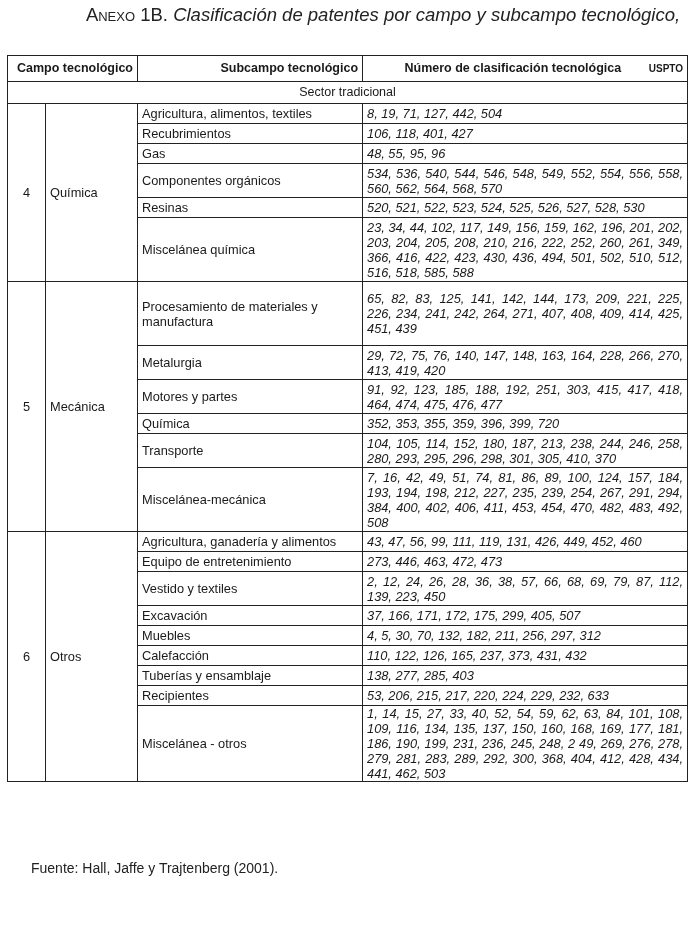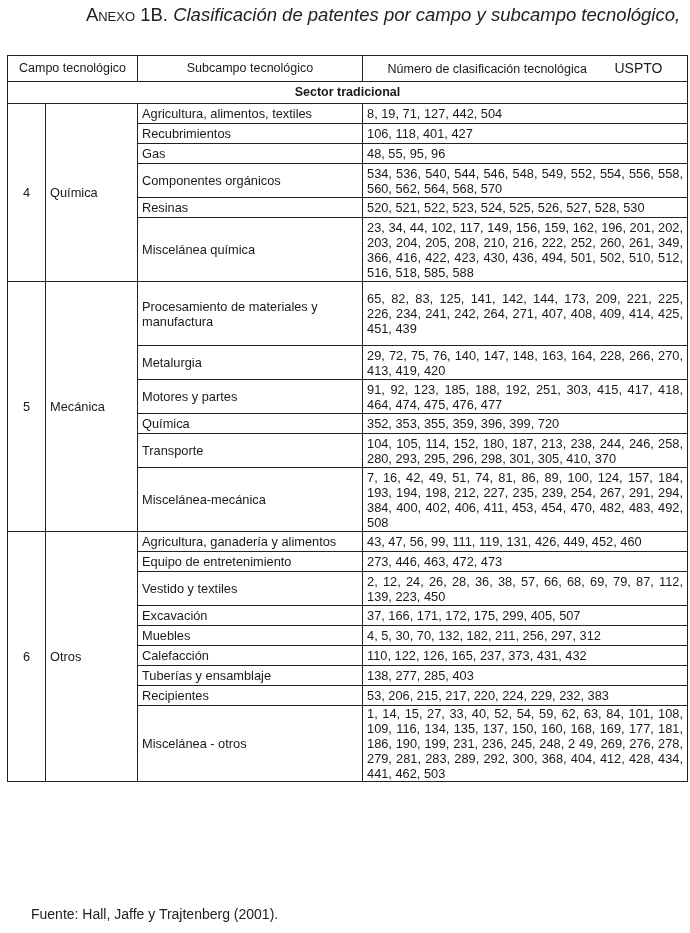--- a/index.html
+++ b/index.html
@@ -6,29 +6,29 @@
   body { width: 690px; height: 933px; position: relative; overflow: hidden;
          font-family: "Liberation Sans", "DejaVu Sans", sans-serif; color: #1a1a1a; }
   .title { position: absolute; left: 0; top: 4px; width: 690px; text-align: center;
            font-size: 18.5px; line-height: 22px; color: #222; margin-left: 38px; }
   .title .annex { font-variant: small-caps; font-style: normal; }
   .title .it { font-style: italic; }
   table.main { position: absolute; left: 7px; top: 55px; width: 680px;
                border-collapse: collapse; table-layout: fixed; font-size: 12.8px; }
   table.main td, table.main th { border: 1px solid #222; padding: 0 4px; vertical-align: middle;
                line-height: 15px; }
-  table.main th { font-weight: normal; font-size: 12.5px; height: 25px; text-align: center; }
-  th .uspto { font-size: 14px; padding-left: 24px; }
-  td.sector { text-align: center; font-weight: bold; height: 21px; font-size: 12.5px; }
+  table.main th { font-weight: bold; font-size: 12.5px; height: 25px; text-align: right; }
+  th .uspto { font-size: 10px; padding-left: 24px; }
+  td.sector { text-align: center; font-weight: normal; height: 21px; font-size: 12.5px; }
   td.num { text-align: center; }
-  td.nums { text-align: justify; padding: 3px 4px; }
+  td.nums { text-align: justify; padding: 3px 4px; font-style: italic; }
   .r1 { height: 20px; }
   .r3 { height: 34px; }
   .r4 { height: 64px; }
-  .src { position: absolute; left: 31px; top: 906px; font-size: 14px; color: #222; }
+  .src { position: absolute; left: 31px; top: 860px; font-size: 14px; color: #222; }
 </style>
 </head>
 <body>
 
 <div class="title">
   <div><span class="annex">Anexo 1B.</span> <span class="it">Clasificación de patentes por campo y subcampo tecnológico,</span></div>
 </div>
 
 <table class="main">
   <colgroup>
@@ -125,21 +125,21 @@
       <tr class="r1">
         <td>Calefacción</td>
         <td class="nums">110, 122, 126, 165, 237, 373, 431, 432</td>
       </tr>
       <tr class="r1">
         <td>Tuberías y ensamblaje</td>
         <td class="nums">138, 277, 285, 403</td>
       </tr>
       <tr class="r1">
         <td>Recipientes</td>
-        <td class="nums">53, 206, 215, 217, 220, 224, 229, 232, 383</td>
+        <td class="nums">53, 206, 215, 217, 220, 224, 229, 232, 633</td>
       </tr>
       <tr class="r4">
         <td>Miscelánea - otros</td>
         <td class="nums">1, 14, 15, 27, 33, 40, 52, 54, 59, 62, 63, 84, 101, 108, 109, 116, 134, 135, 137, 150, 160, 168, 169, 177, 181, 186, 190, 199, 231, 236, 245, 248, 2 49, 269, 276, 278, 279, 281, 283, 289, 292, 300, 368, 404, 412, 428, 434, 441, 462, 503</td>
       </tr>
     </tbody>
 </table>
 
 <div class="src">Fuente: Hall, Jaffe y Trajtenberg (2001).</div>
 

